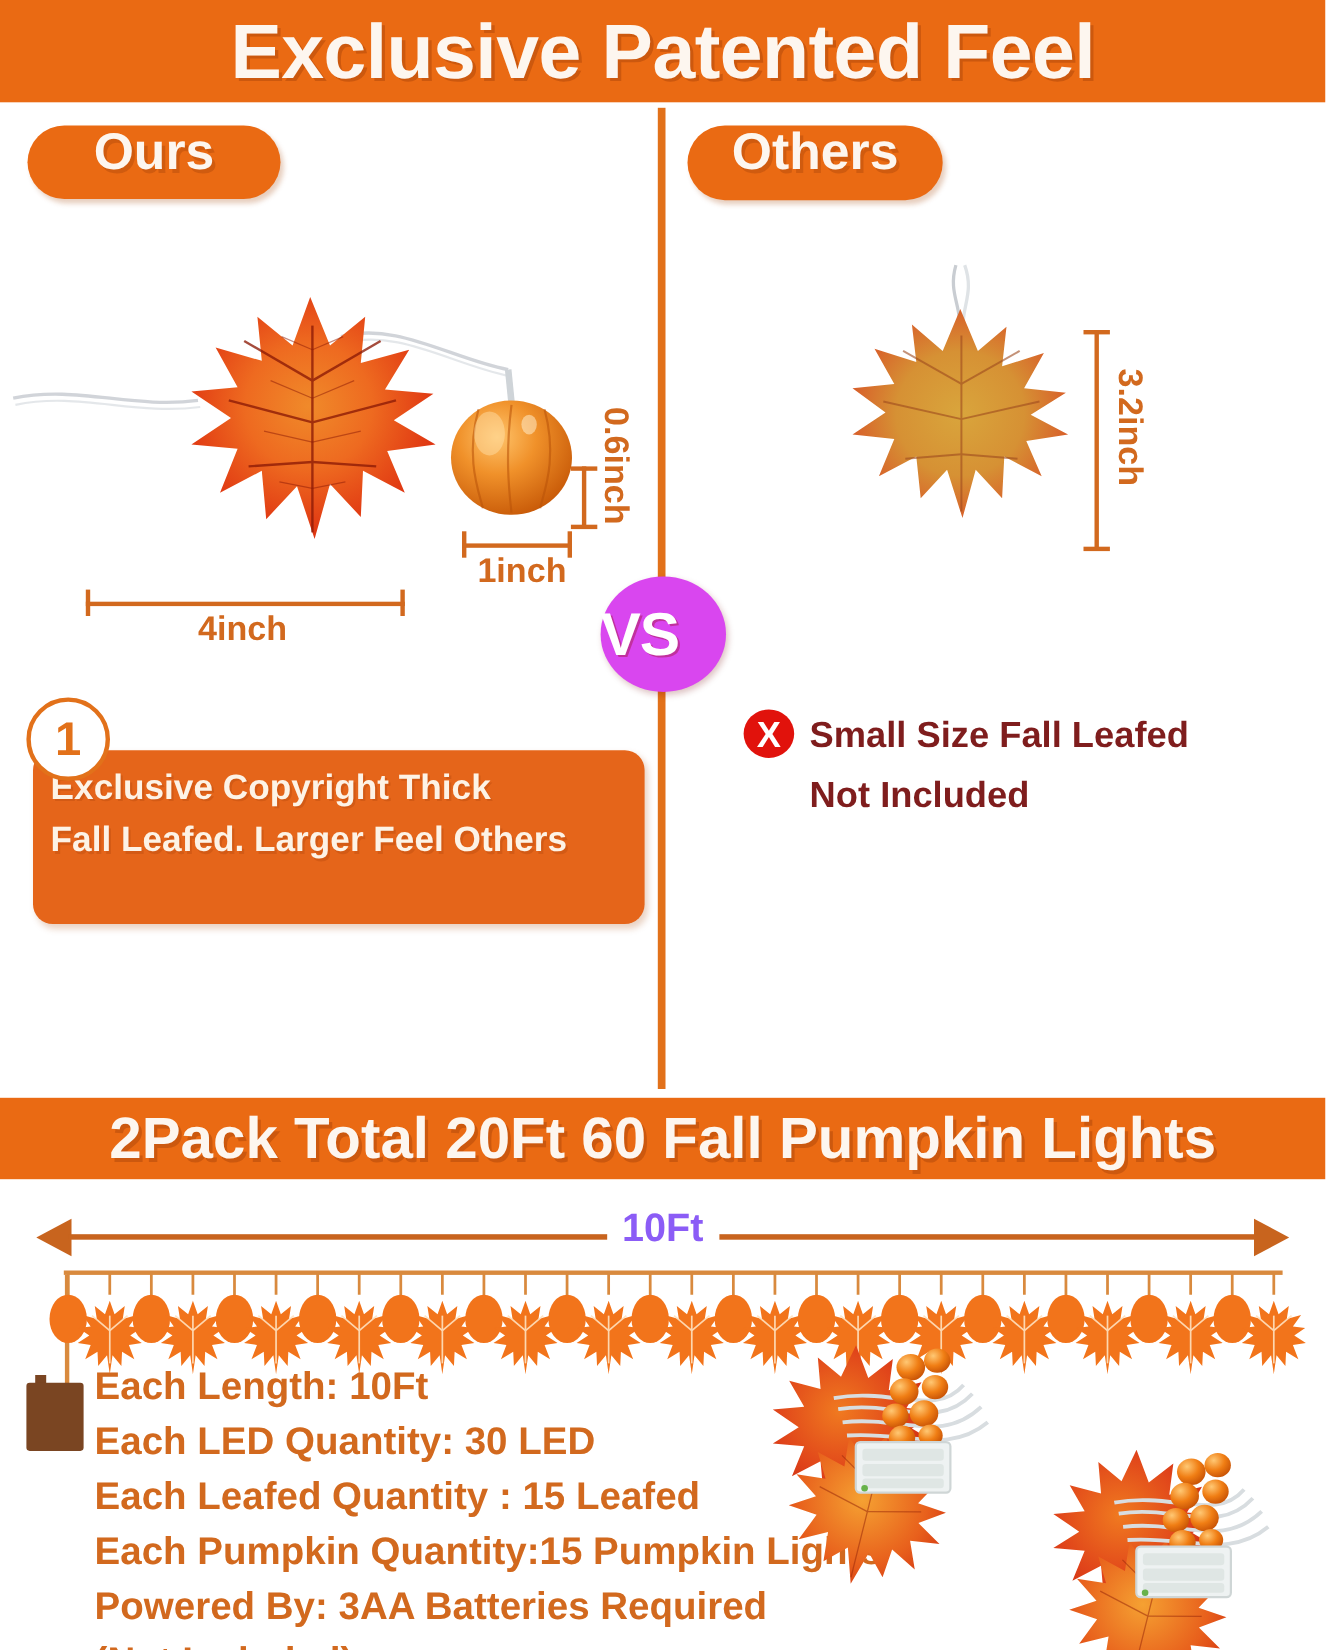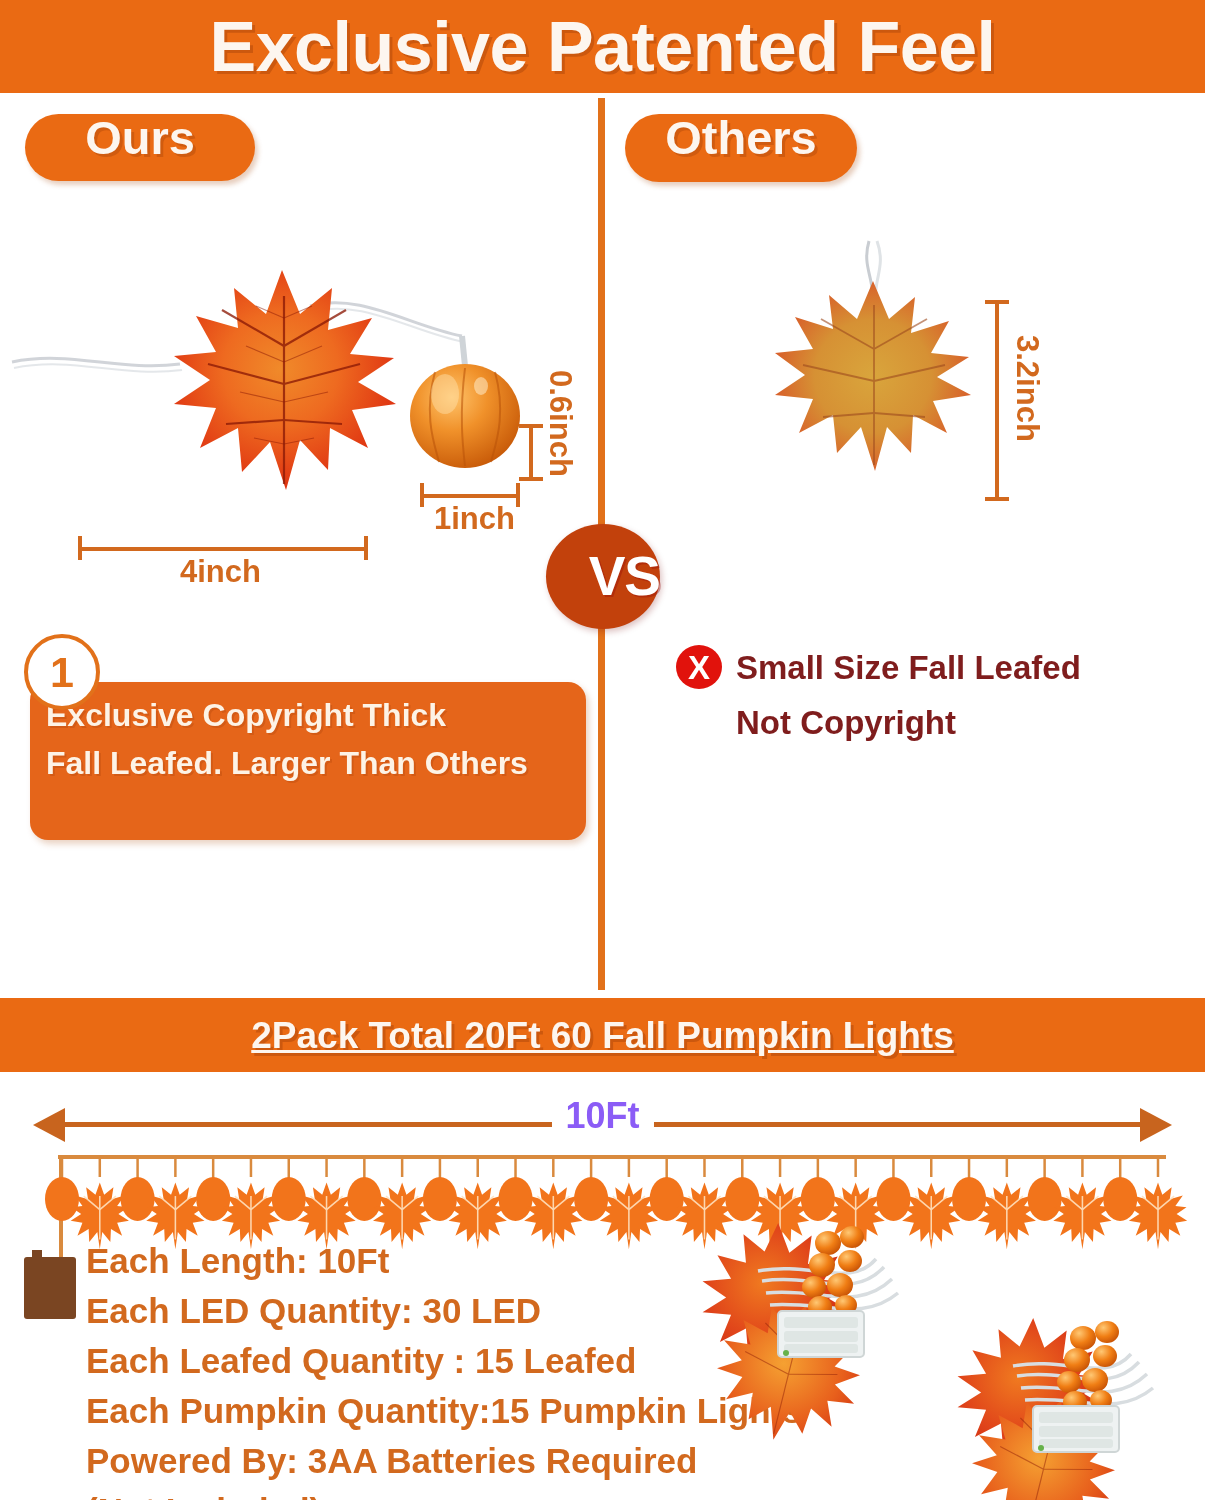--- a/index.html
+++ b/index.html
@@ -34,22 +34,22 @@
   #pill-ours{left:25px;top:114px;width:230px;height:67px;}
   #pill-others{left:625px;top:114px;width:232px;height:68px;}
 
   
   .divider{
     position:absolute;left:598px;top:98px;width:7px;height:892px;
     background:#E2711A;
   }
   .vs-badge{
     position:absolute;left:546px;top:524px;width:114px;height:105px;
-    background:#c2410c;border-radius:50%;
-    display:flex;align-items:center;justify-content:flex-end;
+    background:#d946ef;border-radius:50%;
+    display:flex;align-items:center;justify-content:flex-start;
     box-shadow:2px 3px 6px rgba(120,10,10,.25);
   }
   .vs-badge span{
     color:#ffffff;font-weight:bold;font-size:55px;line-height:1;
     letter-spacing:-1px;text-shadow:2px 2px 0 rgba(150,10,10,.35);
   }
 
   
   .photo{position:absolute;}
   #photo-ours{left:10px;top:240px;width:580px;height:300px;}
@@ -105,22 +105,22 @@
     margin:0;color:#7f1d1d;font-weight:bold;font-size:33px;
     line-height:55px;white-space:nowrap;
   }
 
   
   .bottom-banner{
     position:absolute;left:0;top:998px;width:1205px;height:74px;
     background:#EA6A13;display:flex;align-items:center;justify-content:center;
   }
   .bottom-banner-title{
-    color:#fdf6ef;font-weight:bold;font-size:37px;line-height:1;
-    white-space:nowrap;text-shadow:3px 3px 0 rgba(150,55,5,.35);text-decoration:underline;
+    color:#fdf6ef;font-weight:bold;font-size:53px;line-height:1;
+    white-space:nowrap;text-shadow:3px 3px 0 rgba(150,55,5,.35);
   }
 
   
   .arrow-row{position:absolute;left:0;top:1096px;width:1205px;height:54px;}
   .arrow-label{
     position:absolute;left:50%;top:2px;transform:translateX(-50%);
     color:#8b5cf6;font-weight:bold;font-size:36px;line-height:1;
     background:#fff;padding:0 14px;z-index:2;
   }
   .arrow-bar{
@@ -288,29 +288,29 @@
   <div class="dim-cap-h" style="left:985px;top:300px;"></div>
   <div class="dim-line-v" style="left:995px;top:300px;height:200px;"></div>
   <div class="dim-cap-h" style="left:985px;top:497px;"></div>
   <div class="dim-label vertical" style="left:1012px;top:335px;">3.2inch</div>
 
   <div class="num-circle">
     <span>1</span>
   </div>
   <div class="feature-box">
     <p>Exclusive Copyright Thick</p>
-    <p>Fall Leafed. Larger Than Others</p>
+    <p>Fall Leafed. Larger Feel Others</p>
   </div>
 
   <div class="x-badge">
     <span>X</span>
   </div>
   <div class="con-list">
     <p>Small Size Fall Leafed</p>
-    <p>Not Copyright</p>
+    <p>Not Included</p>
   </div>
 
   <div class="bottom-banner">
     <div class="bottom-banner-title">2Pack Total 20Ft 60 Fall Pumpkin Lights</div>
   </div>
 
   <div class="arrow-row">
     <div class="arrow-head left"></div>
     <div class="arrow-bar"></div>
     <div class="arrow-head right"></div>

